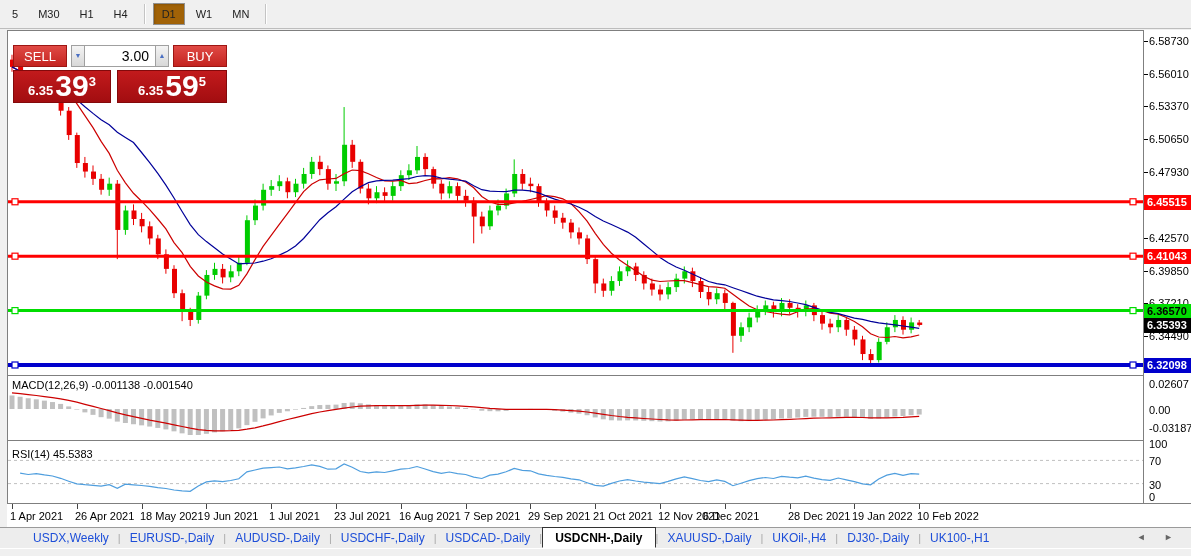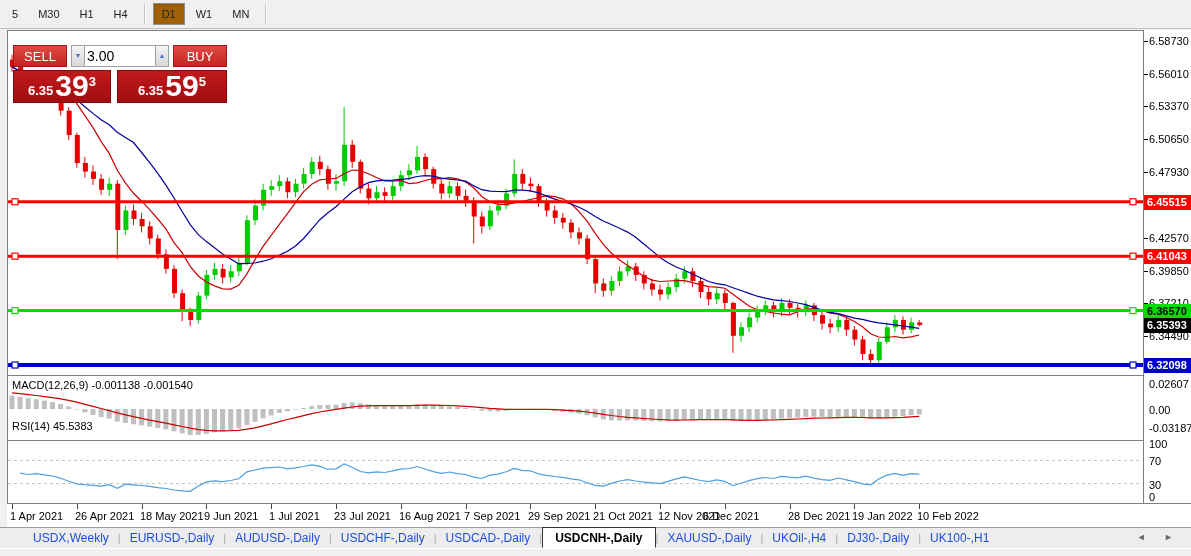--- a/index.html
+++ b/index.html
@@ -30,21 +30,21 @@
   .ind-label{position:absolute;font-size:11px;color:#000;z-index:6;}
   
   #trade{position:absolute;left:13px;top:45px;z-index:10;font-family:"Liberation Sans",sans-serif;}
   #trade .row1{display:flex;height:22px;}
   .trade-btn{width:54px;height:22px;color:#fff;font-size:13px;text-align:center;line-height:22px;
              background:linear-gradient(#e04a45,#c42420);border:1px solid #9d1613;box-sizing:border-box;cursor:pointer;}
   #vol-group{display:flex;margin:0 4px;height:22px;}
   .spin-btn{width:14px;height:22px;background:linear-gradient(#f4f4f4,#d8d8d8);border:1px solid #a0a0a0;
             color:#4a6fc3;font-size:7px;text-align:center;line-height:20px;box-sizing:border-box;cursor:pointer;}
   #vol-input{width:70px;height:22px;border:1px solid #a0a0a0;border-left:none;border-right:none;
-             font-size:14px;text-align:left;padding-right:6px;box-sizing:border-box;font-family:"Liberation Sans",sans-serif;}
+             font-size:14px;text-align:right;padding-right:6px;box-sizing:border-box;font-family:"Liberation Sans",sans-serif;}
   #trade .row2{display:flex;margin-top:3px;}
   .quote{height:33px;color:#fff;background:linear-gradient(#c21a1c,#a20d10);border:1px solid #83090b;
          box-sizing:border-box;display:flex;align-items:flex-end;justify-content:center;padding-bottom:1px;}
   #bid-quote{width:98px;margin-right:6px;}
   #ask-quote{width:110px;}
   .quote .small{font-size:13px;font-weight:bold;margin-bottom:3px;}
   .quote .big{font-size:30px;font-weight:bold;line-height:30px;margin-left:2px;}
   .quote .sup{font-size:13px;font-weight:bold;margin-bottom:12px;}
   
   #tabbar{position:absolute;left:0;top:527px;width:1191px;height:21px;background:#ededed;
@@ -500,21 +500,21 @@
       </div>
       <div class="quote" id="ask-quote">
         <span class="small">6.35</span>
         <span class="big">59</span>
         <span class="sup">5</span>
       </div>
     </div>
   </div>
 
   <div class="ind-label" style="left:12px;top:379px;">MACD(12,26,9) -0.001138 -0.001540</div>
-  <div class="ind-label" style="left:12px;top:420px;">RSI(14) 45.5383</div>
+  <div class="ind-label" style="left:12px;top:448px;">RSI(14) 45.5383</div>
 
   <div id="tabbar">
     <span class="tab">USDX,Weekly</span>
       <span class="tab-sep">|</span>
       <span class="tab">EURUSD-,Daily</span>
       <span class="tab-sep">|</span>
       <span class="tab">AUDUSD-,Daily</span>
       <span class="tab-sep">|</span>
       <span class="tab">USDCHF-,Daily</span>
       <span class="tab-sep">|</span>

